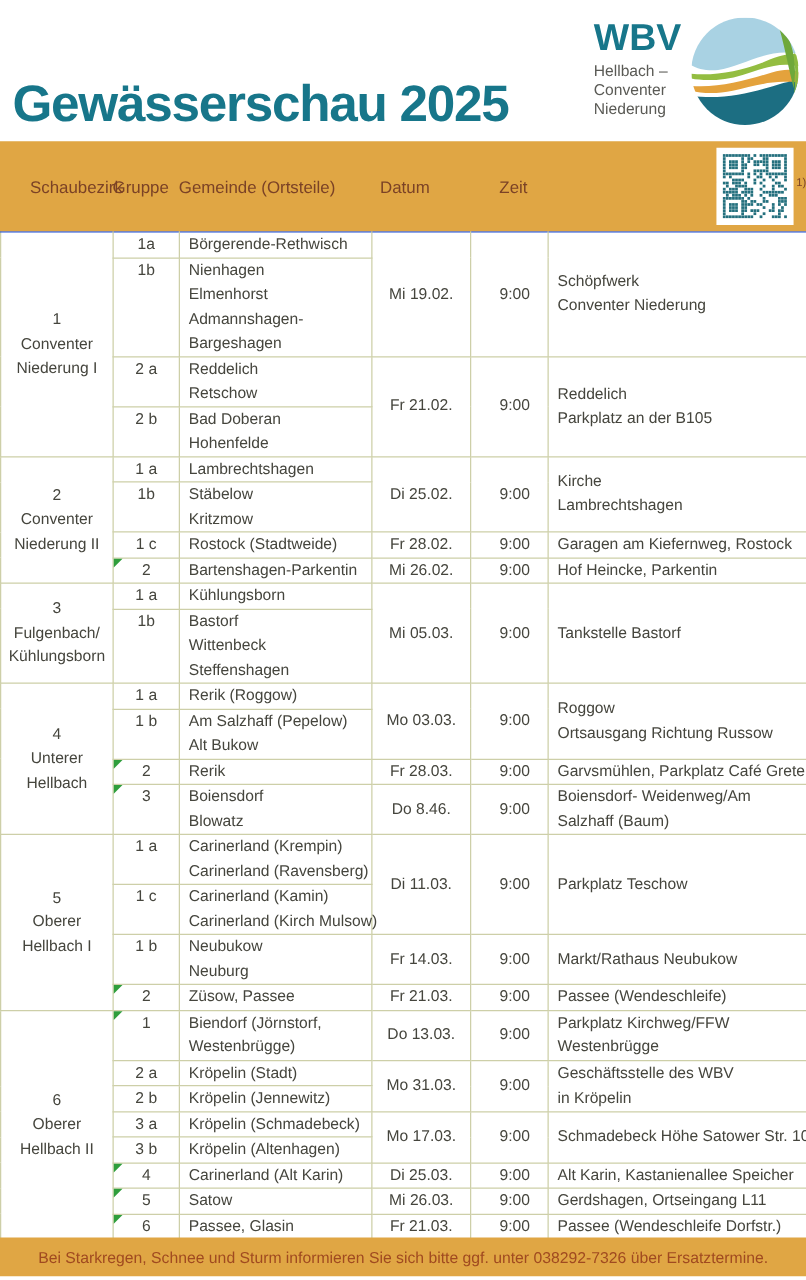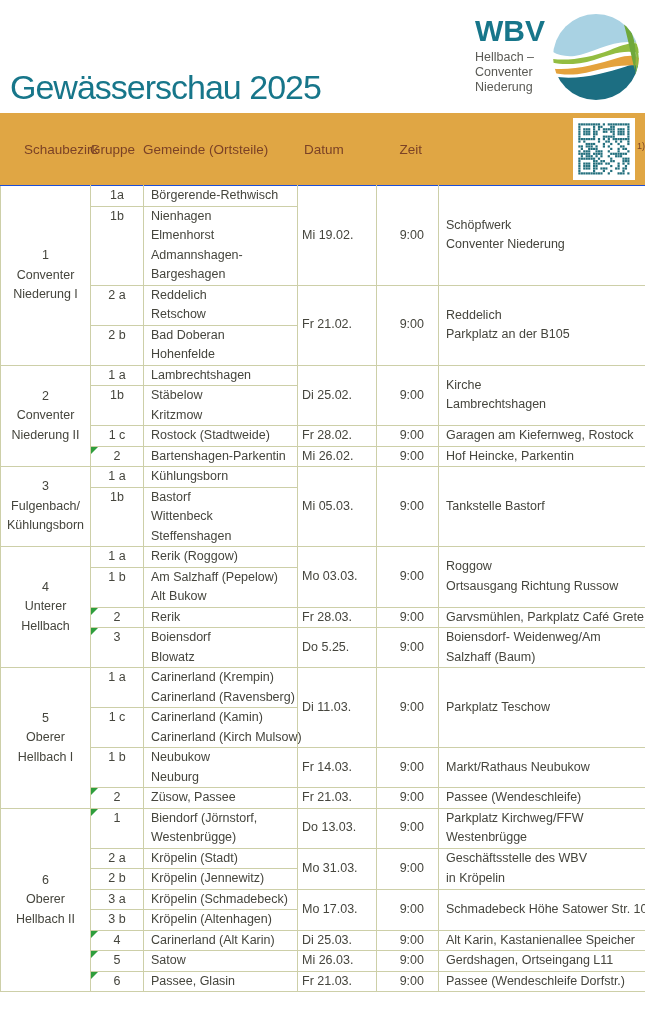--- a/index.html
+++ b/index.html
@@ -5,21 +5,21 @@
   * { margin:0; padding:0; box-sizing:border-box; }
   html,body { background:#fff; }
   .page {
     position:relative; width:645px; height:1024px; overflow:hidden;
     font-family:"Liberation Sans", sans-serif; background:#fff; color:#45453d;
   }
   
   .top { position:relative; height:113px; }
   .title {
     position:absolute; left:10px; bottom:6px;
-    font-size:34px; font-weight:400; letter-spacing:-1px; color:var(--teal);
+    font-size:41px; font-weight:700; letter-spacing:-1px; color:var(--teal);
   }
   .logo { position:absolute; right:6px; top:14px; display:flex; gap:8px; align-items:flex-start; }
   .logo-text { text-align:left; padding-top:2px; }
   .logo-acronym { font-size:30px; font-weight:700; color:var(--teal); line-height:30px; margin-bottom:4px; }
   .logo-line { font-size:12.5px; color:#5a5a55; line-height:15px; }
   
   .band {
     position:relative; height:72px; background:var(--orange);
     display:grid; grid-template-columns:90px 53px 154px 79px 62px 1fr;
     align-items:center; color:var(--brown); font-size:13.5px;
@@ -34,21 +34,21 @@
   
   table { width:645px; border-collapse:collapse; table-layout:fixed; }
   td {
     border:1px solid #cdcfa8; font-size:12.5px; line-height:19.5px;
     padding:0 4px; vertical-align:middle; color:#45453d;
   }
   tr.sec-top td { border-top:1px solid #1d4ed8; }
   td.bezirk { text-align:center; vertical-align:middle; }
   td.gruppe { text-align:center; vertical-align:top; position:relative; }
   td.gemeinde { vertical-align:top; padding-left:7px; }
-  td.datum { text-align:left; white-space:nowrap; }
+  td.datum { text-align:center; white-space:nowrap; }
   td.zeit { text-align:right; padding-right:14px; white-space:nowrap; }
   td.treffpunkt { padding-left:7px;margin-left:40px; }
   .cell-line { white-space:nowrap; }
   .marker {
     position:absolute; left:0; top:0; width:0; height:0;
     border-top:7px solid var(--green); border-right:7px solid transparent;
   }
   
   .footnote {
     position:absolute; left:0; right:0; bottom:3px; height:31px; background:var(--orange);
@@ -500,21 +500,21 @@
           <td class="treffpunkt" rowspan="1">
             <div class="cell-line">Garvsmühlen, Parkplatz Café Grete</div>
           </td>
         </tr>
         <tr>
           <td class="gruppe"><span class="marker"></span><span>3</span></td>
           <td class="gemeinde">
             <div class="cell-line">Boiensdorf</div>
             <div class="cell-line">Blowatz</div>
           </td>
-          <td class="datum" rowspan="1">Do 5.25.</td>
+          <td class="datum" rowspan="1">Do 8.46.</td>
           <td class="zeit" rowspan="1">9:00</td>
           <td class="treffpunkt" rowspan="1">
             <div class="cell-line">Boiensdorf- Weidenweg/Am</div>
             <div class="cell-line">Salzhaff (Baum)</div>
           </td>
         </tr>
         <tr class="sec-top">
           <td class="bezirk" rowspan="4">
             <div>5</div>
             <div>Oberer</div>
@@ -643,13 +643,14 @@
           </td>
           <td class="datum" rowspan="1">Fr 21.03.</td>
           <td class="zeit" rowspan="1">9:00</td>
           <td class="treffpunkt" rowspan="1">
             <div class="cell-line">Passee (Wendeschleife Dorfstr.)</div>
           </td>
         </tr>
       </tbody>
   </table>
 
+  <div class="footnote">Bei Starkregen, Schnee und Sturm informieren Sie sich bitte ggf. unter 038292-7326 über Ersatztermine.</div>
 </div>
 
 </body></html>

